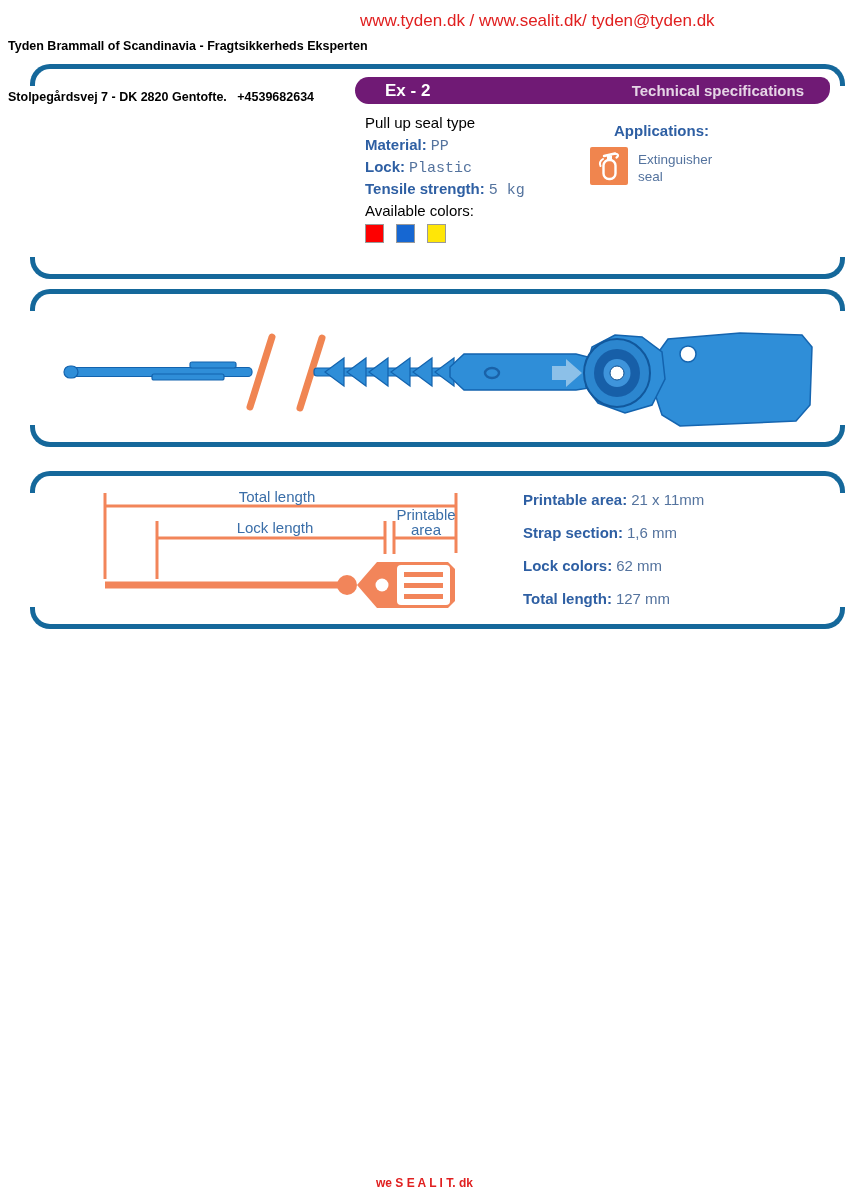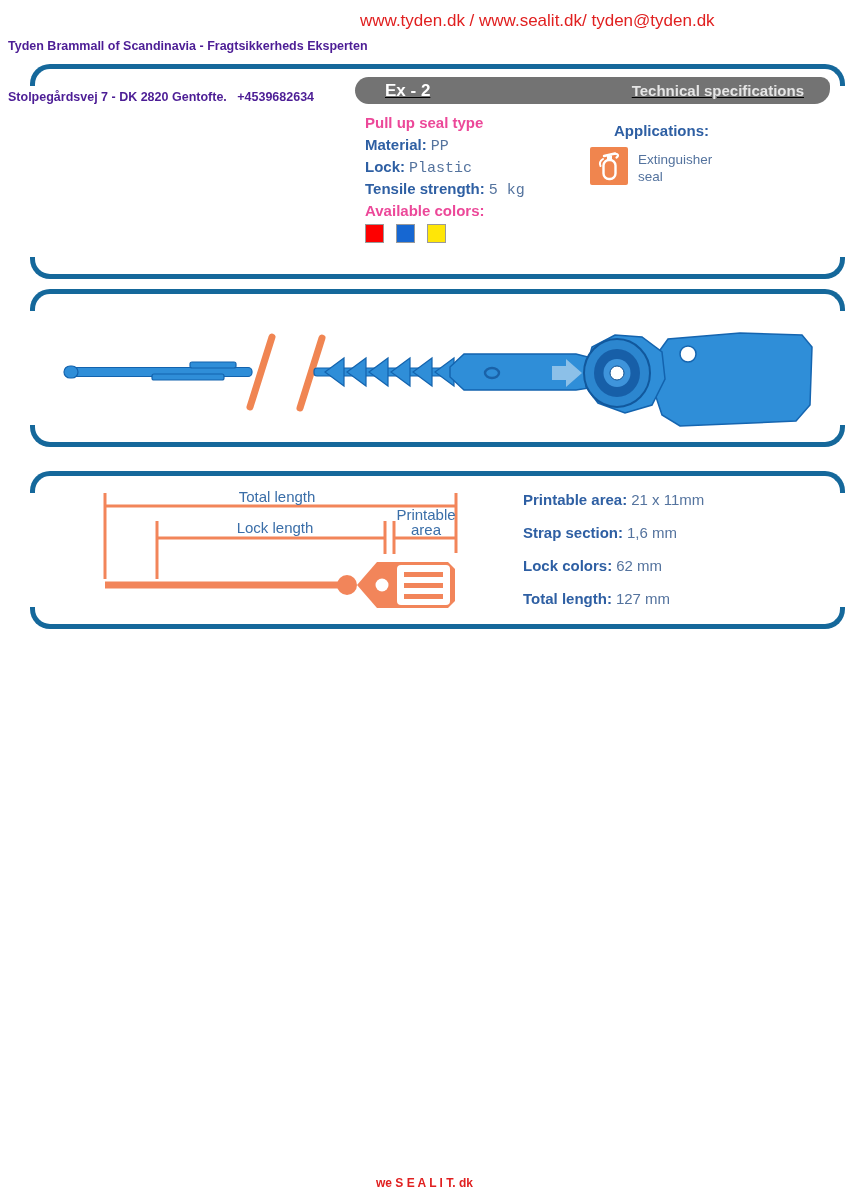--- a/index.html
+++ b/index.html
@@ -4,47 +4,47 @@
 <style>
   * { margin:0; padding:0; box-sizing:border-box; }
   html,body { background:#ffffff; }
   body { font-family:"Liberation Sans", sans-serif; }
   #page {
     position:relative; width:849px; height:1200px; background:#ffffff;
     overflow:hidden; margin:0 auto;
   }
 
   
-  .company-block { position:absolute; left:8px; top:4px; color:#4c1d95; font-weight:bold;
+  .company-block { position:absolute; left:8px; top:4px; color:#000000; font-weight:bold;
                    font-size:12.5px; line-height:17px; white-space:pre; }
   .links-line { position:absolute; left:360px; top:11px; color:#E02020; font-weight:normal;
                 font-size:17px; white-space:pre; }
 
   
   .panel { position:absolute; left:30px; width:815px; }
   .bracket { position:absolute; left:0; right:0; height:22px; pointer-events:none; }
   .bracket.top { top:0; border:5px solid #15689B; border-bottom:none; border-radius:20px 20px 0 0; }
   .bracket.bottom { bottom:0; border:5px solid #15689B; border-top:none; border-radius:0 0 20px 20px; }
   #panel-specs   { top:64px;  height:215px; }
   #panel-photo   { top:289px; height:158px; }
   #panel-diagram { top:455px; height:158px;margin-top:16px; }
 
   
   .title-bar { position:absolute; left:325px; top:13px; width:475px; height:27px;
-               background:#737373; border-radius:15px 10px 17px 15px;
+               background:#701a75; border-radius:15px 10px 17px 15px;
                display:flex; align-items:center; justify-content:space-between;
-               padding:0 26px 0 30px;text-decoration:underline; }
+               padding:0 26px 0 30px; }
   .title-bar .product-name { color:#ffffff; font-weight:bold; font-size:17px; }
   .title-bar .panel-title  { color:rgba(255,255,255,0.82); font-weight:bold; font-size:15px; }
 
   .spec-col { position:absolute; left:335px; top:50px; }
   .spec-row { height:22px; font-size:15px; color:#54739E; }
   .spec-row .lbl { font-weight:bold; color:#2E5FA3; }
   .spec-row .val { margin-left:4px;font-family:Liberation Mono, monospace; }
-  .heading-row { height:22px; font-size:15px; font-weight:bold; color:#ec4899; }
+  .heading-row { height:22px; font-size:15px; font-weight:normal; color:#000000; }
 
   .swatch-row { position:absolute; left:335px; top:160px; display:flex; gap:12px; }
   .swatch { width:19px; height:19px; border:1px solid #9a9a9a; }
 
   .apps-block { position:absolute; left:560px; top:58px; }
   .apps-label { font-size:15px; font-weight:bold; color:#2E5FA3; margin-left:24px; }
   .apps-item  { display:flex; margin-top:8px; align-items:flex-end; }
   .apps-icon  { width:38px; height:38px; background:#F0854E; border-radius:2px; flex:none; }
   .apps-text  { font-size:13.5px; color:#54739E; line-height:17px; margin-left:10px; margin-top:3px; }
 

